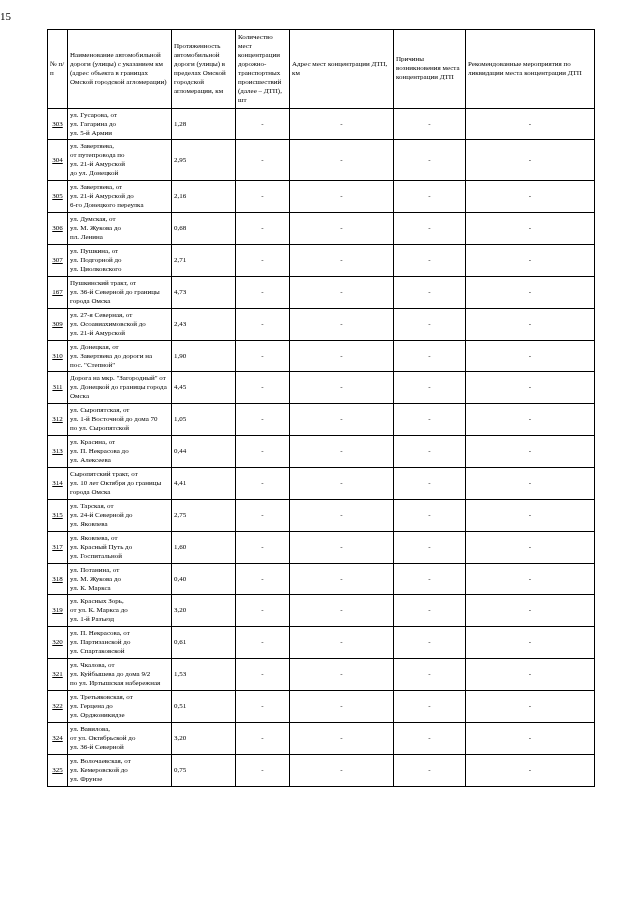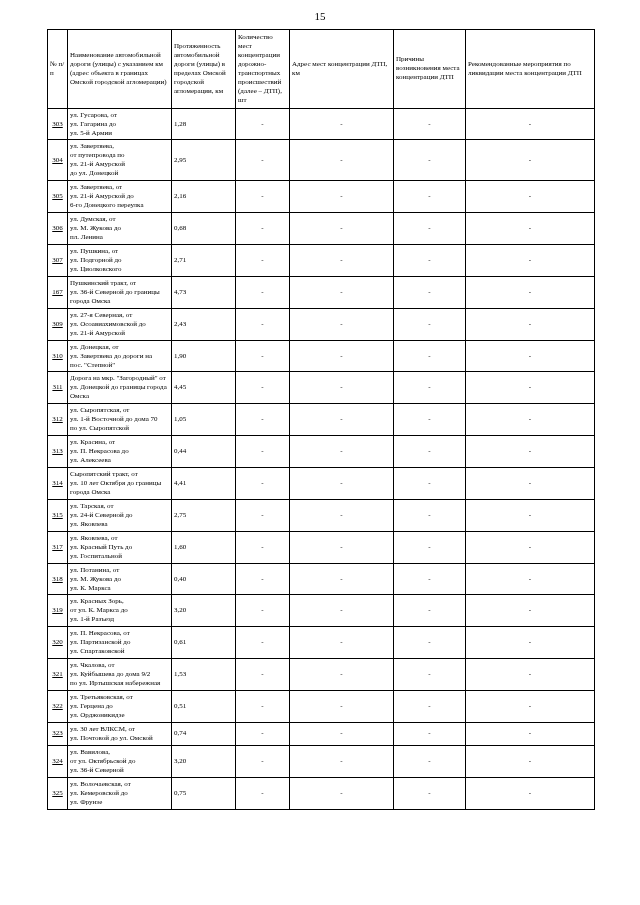--- a/index.html
+++ b/index.html
@@ -7,21 +7,20 @@
   .page {
     width: 640px;
     height: 905px;
     background: #ffffff;
     position: relative;
     font-family: "Liberation Serif", "DejaVu Serif", serif;
     color: #000000;
     overflow: hidden;
   }
   .page-number {
-    text-align: center;
     padding-top: 10px;
     font-size: 11px;
   }
   table.roads {
     border-collapse: collapse;
     table-layout: fixed;
     width: 547px;
     margin-left: 47px;
     margin-top: 7px;
     font-size: 7px;
@@ -296,30 +295,20 @@
     <td class="c-name">ул. Третьяковская, от
 ул. Герцена до
 ул. Орджоникидзе</td>
     <td class="c-len">0,51</td>
     <td class="c-dash">-</td>
     <td class="c-dash">-</td>
     <td class="c-dash">-</td>
     <td class="c-dash">-</td>
   </tr>
 
-  <tr>
-    <td class="c-num">323</td>
-    <td class="c-name">ул. 30 лет ВЛКСМ, от
-ул. Почтовой до ул. Омской</td>
-    <td class="c-len">0,74</td>
-    <td class="c-dash">-</td>
-    <td class="c-dash">-</td>
-    <td class="c-dash">-</td>
-    <td class="c-dash">-</td>
-  </tr>
 
   <tr>
     <td class="c-num">324</td>
     <td class="c-name">ул. Вавилова,
 от ул. Октябрьской до
 ул. 36-й Северной</td>
     <td class="c-len">3,20</td>
     <td class="c-dash">-</td>
     <td class="c-dash">-</td>
     <td class="c-dash">-</td>

